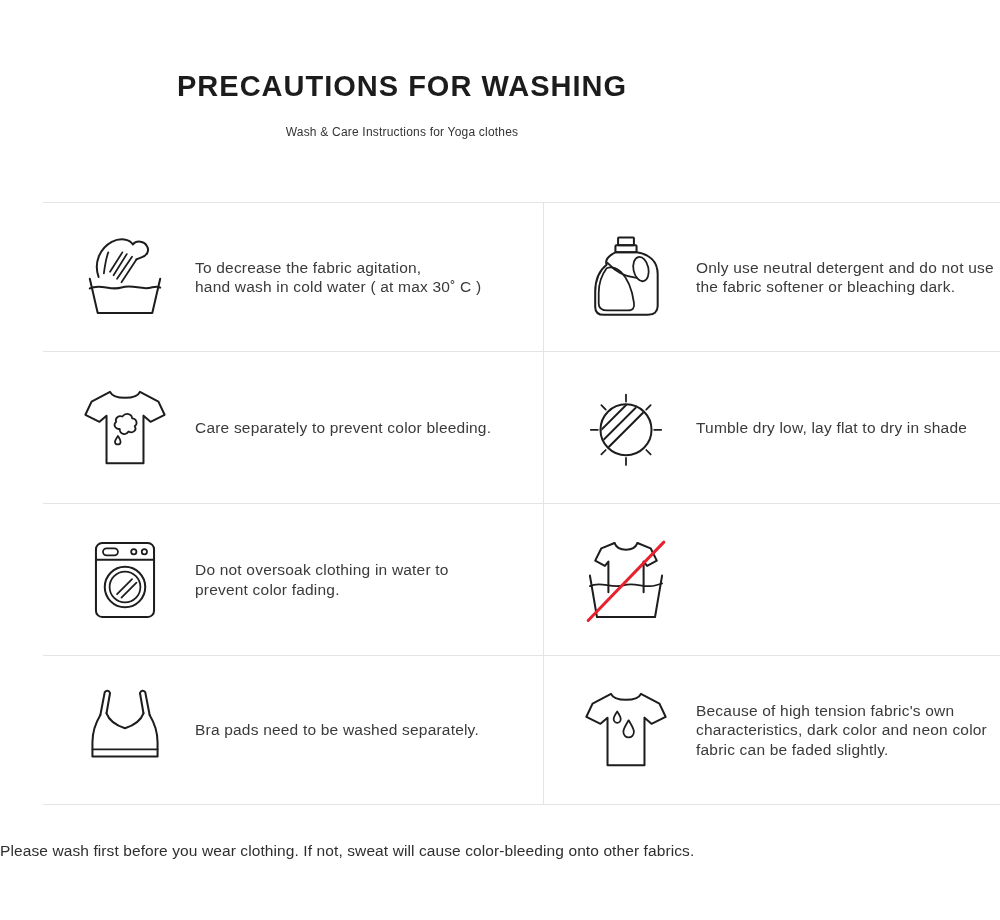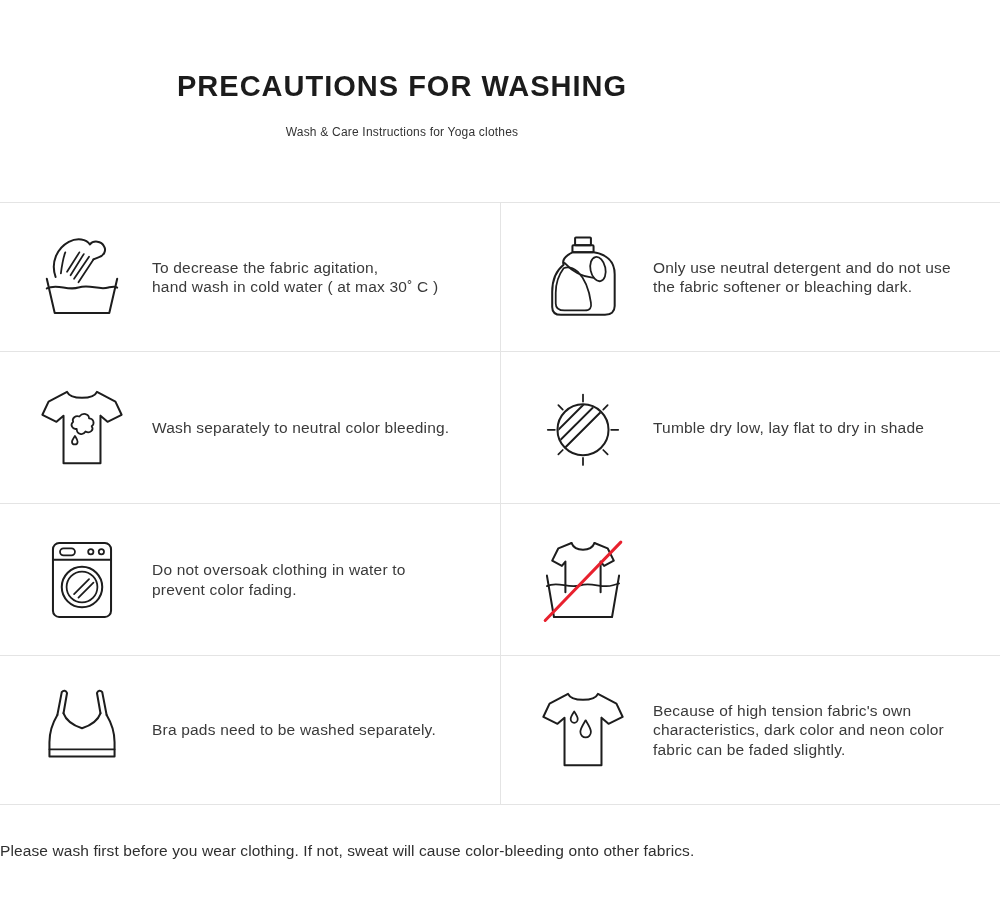--- a/index.html
+++ b/index.html
@@ -26,20 +26,21 @@
     font-size: 12px;
     color: #333333;
     letter-spacing: 0.2px;
   }
 
   .grid {
     margin-top: 63px;
     display: grid;
     grid-template-columns: 500px 500px;
     grid-template-rows: 150px 152px 152px 149px;
+    margin-left: 43px;
   }
   .cell {
     border-bottom: 1px solid #e4e4e4;
     display: flex;
     align-items: center;
     padding-left: 38px;
     box-sizing: border-box;
   }
   .cell:nth-child(1), .cell:nth-child(2) { border-top: 1px solid #e4e4e4; }
   .cell:nth-child(even) { border-left: 1px solid #e4e4e4; }
@@ -126,21 +127,21 @@
     </div>
 
     <div class="cell">
       <div class="icon-box">
         <svg viewBox="0 0 100 100">
           <path d="M33,9 C37,18 63,18 67,9 L88,20 L95,35 L79,43 L71,36 L71,90 L29,90 L29,36 L21,43 L5,35 L12,20 Z"></path>
           <path class="thin" d="M47,37 C51,32 58,34 58,39 C63,39 65,45 61,48 C64,52 59,57 54,54 C51,59 44,57 44,51 C39,52 36,46 40,43 C38,39 43,35 47,37 Z"></path>
           <path class="thin" d="M42,59 C43.5,61.5 45,63.5 45,65.5 A3.2,3.2 0 1 1 38.6,65.5 C38.6,63.5 40.5,61.5 42,59 Z"></path>
         </svg>
       </div>
-      <p class="cell-text">Wash separately to neutral color bleeding.</p>
+      <p class="cell-text">Care separately to prevent color bleeding.</p>
     </div>
 
     <div class="cell">
       <div class="icon-box">
         <svg viewBox="0 0 100 100">
           <defs>
             <clipPath id="shadeClip">
                 <circle cx="50" cy="52" r="28"></circle>
               </clipPath>
           </defs>

